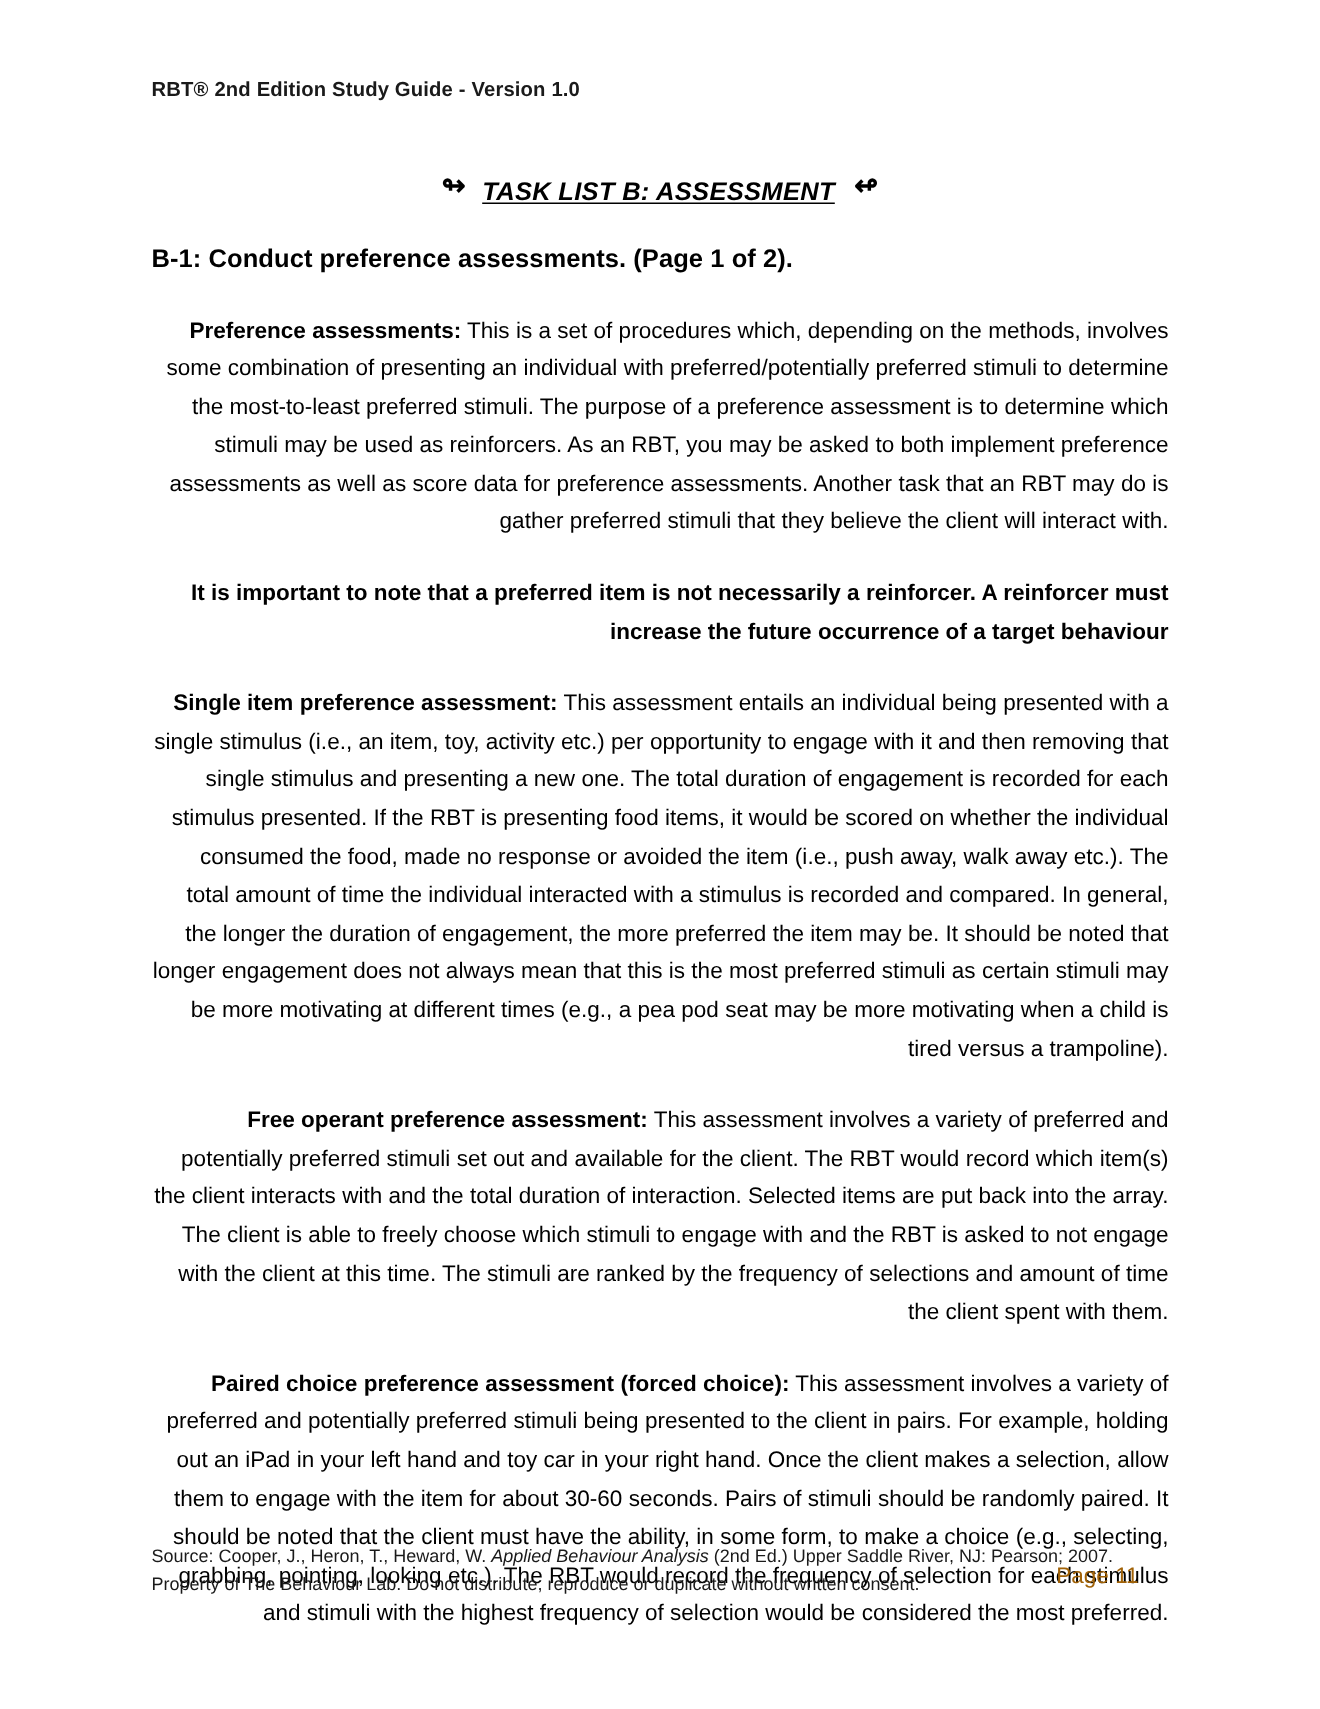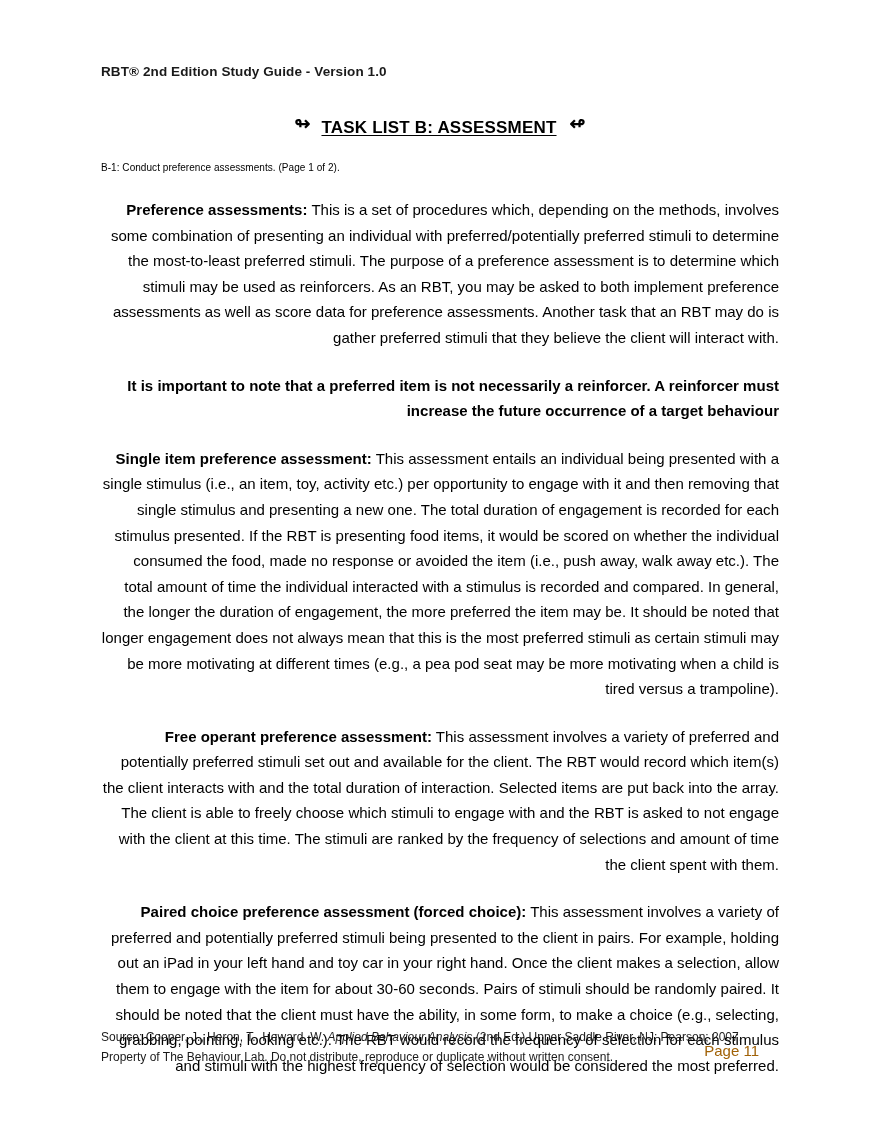--- a/index.html
+++ b/index.html
@@ -16,21 +16,21 @@
     position: relative;
     width: 880px;
     height: 1139px;
     background: #ffffff;
     margin: 0 auto;
     overflow: hidden;
     box-sizing: border-box;
   }
   .header {
     position: absolute;
-    top: 64px;
+    top: 52px;
     left: 101px;
     font-size: 13.5px;
     font-weight: bold;
     letter-spacing: 0.1px;
     color: #1a1a1a;
   }
   .title-row {
     position: absolute;
     top: 112px;
     left: 0;
@@ -46,30 +46,31 @@
     display: inline-block;
   }
   .title-arrow.left { margin-right: 11px; }
   .title-arrow.right { margin-left: 13px; }
   .doc-title {
     font-size: 17px;
     font-weight: bold;
     text-decoration: underline;
     text-underline-offset: 2px;
     letter-spacing: 0.2px;
+    font-style: italic;
   }
   .content {
     position: absolute;
     top: 160px;
     left: 101px;
     width: 678px;
   }
   .section-heading {
-    font-size: 10px;
-    font-weight: normal;
+    font-size: 17px;
+    font-weight: bold;
     line-height: 1.5;
     margin: 0 0 22px 0;
     letter-spacing: 0.05px;
   }
   p.body {
     font-size: 15px;
     line-height: 25.6px;
     margin: 0 0 22px 0;
     text-align: right;
     letter-spacing: 0.01px;

